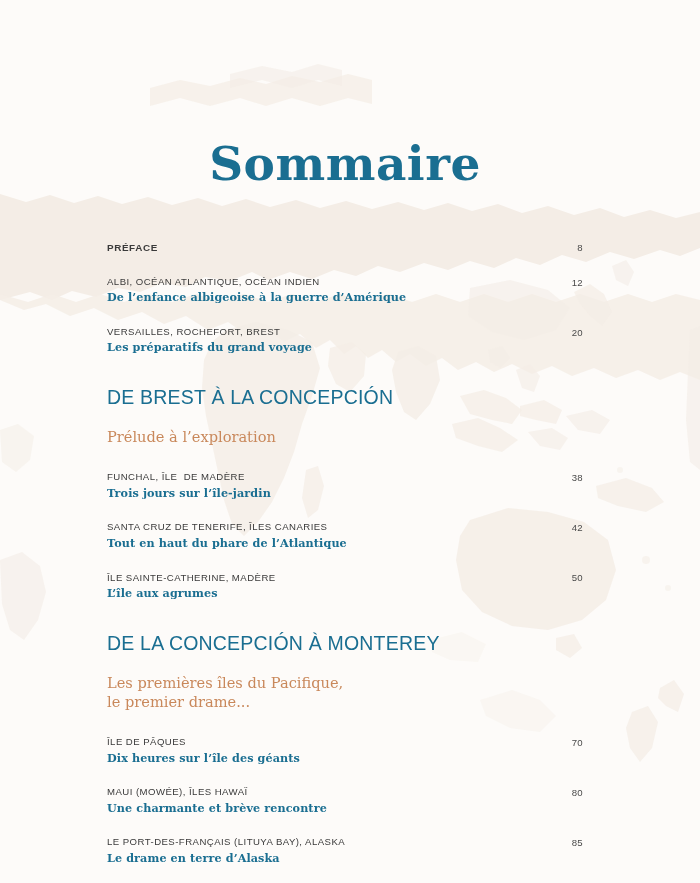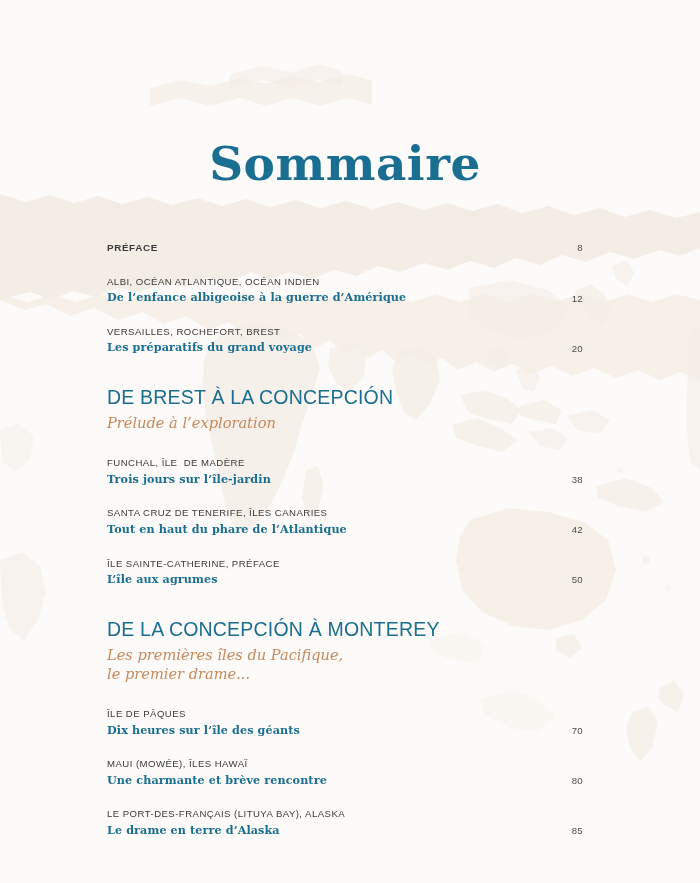--- a/index.html
+++ b/index.html
@@ -71,21 +71,21 @@
     color: #1a6e91;
     font-family: "DejaVu Serif", "Liberation Serif", serif;
     font-weight: bold;
     font-size: 11.2px;
     line-height: 1.5;
     letter-spacing: 0.1px;
   }
   .entry-page {
     position: absolute;
     right: 0;
-    bottom: 0;
+    bottom: 16px;
     color: #4a4a4a;
     font-size: 9.6px;
     letter-spacing: 0.3px;
     line-height: 1.5;
     text-align: right;
   }
   .entry.no-title .entry-page {
     bottom: auto;
     top: 0;
   }
@@ -97,24 +97,23 @@
     color: #1a6e91;
     font-size: 19.5px;
     font-weight: normal;
     letter-spacing: 0.2px;
     line-height: 1.22;
     margin: 0;
   }
   .section-subtitle {
     color: #c9885b;
     font-family: "DejaVu Serif", "Liberation Serif", serif;
-    font-style: italic;
     font-size: 14.6px;
     line-height: 1.32;
-    margin: 3px 0 0 0;
+    margin: 17px 0 0 0;
     white-space: pre-line;
   }
 </style>
 </head>
 <body>
 
 <div id="page">
 
   <svg id="map-watermark" viewBox="0 0 700 883" preserveAspectRatio="none" aria-hidden="true">
     <g fill="#f4ede6">
@@ -221,21 +220,21 @@
           <div class="entry-label">FUNCHAL, ÎLE  DE MADÈRE</div>
           <div class="entry-title">Trois jours sur l’île-jardin</div>
           <div class="entry-page">38</div>
         </div>
         <div class="entry">
           <div class="entry-label">SANTA CRUZ DE TENERIFE, ÎLES CANARIES</div>
           <div class="entry-title">Tout en haut du phare de l’Atlantique</div>
           <div class="entry-page">42</div>
         </div>
         <div class="entry">
-          <div class="entry-label">ÎLE SAINTE-CATHERINE, PRÉFACE</div>
+          <div class="entry-label">ÎLE SAINTE-CATHERINE, MADÈRE</div>
           <div class="entry-title">L’île aux agrumes</div>
           <div class="entry-page">50</div>
         </div>
         <div class="section">
           <div class="section-title">DE LA CONCEPCIÓN À MONTEREY</div>
           <div class="section-subtitle">Les premières îles du Pacifique,
 le premier drame...</div>
         </div>
         <div class="entry">
           <div class="entry-label">ÎLE DE PÂQUES</div>

